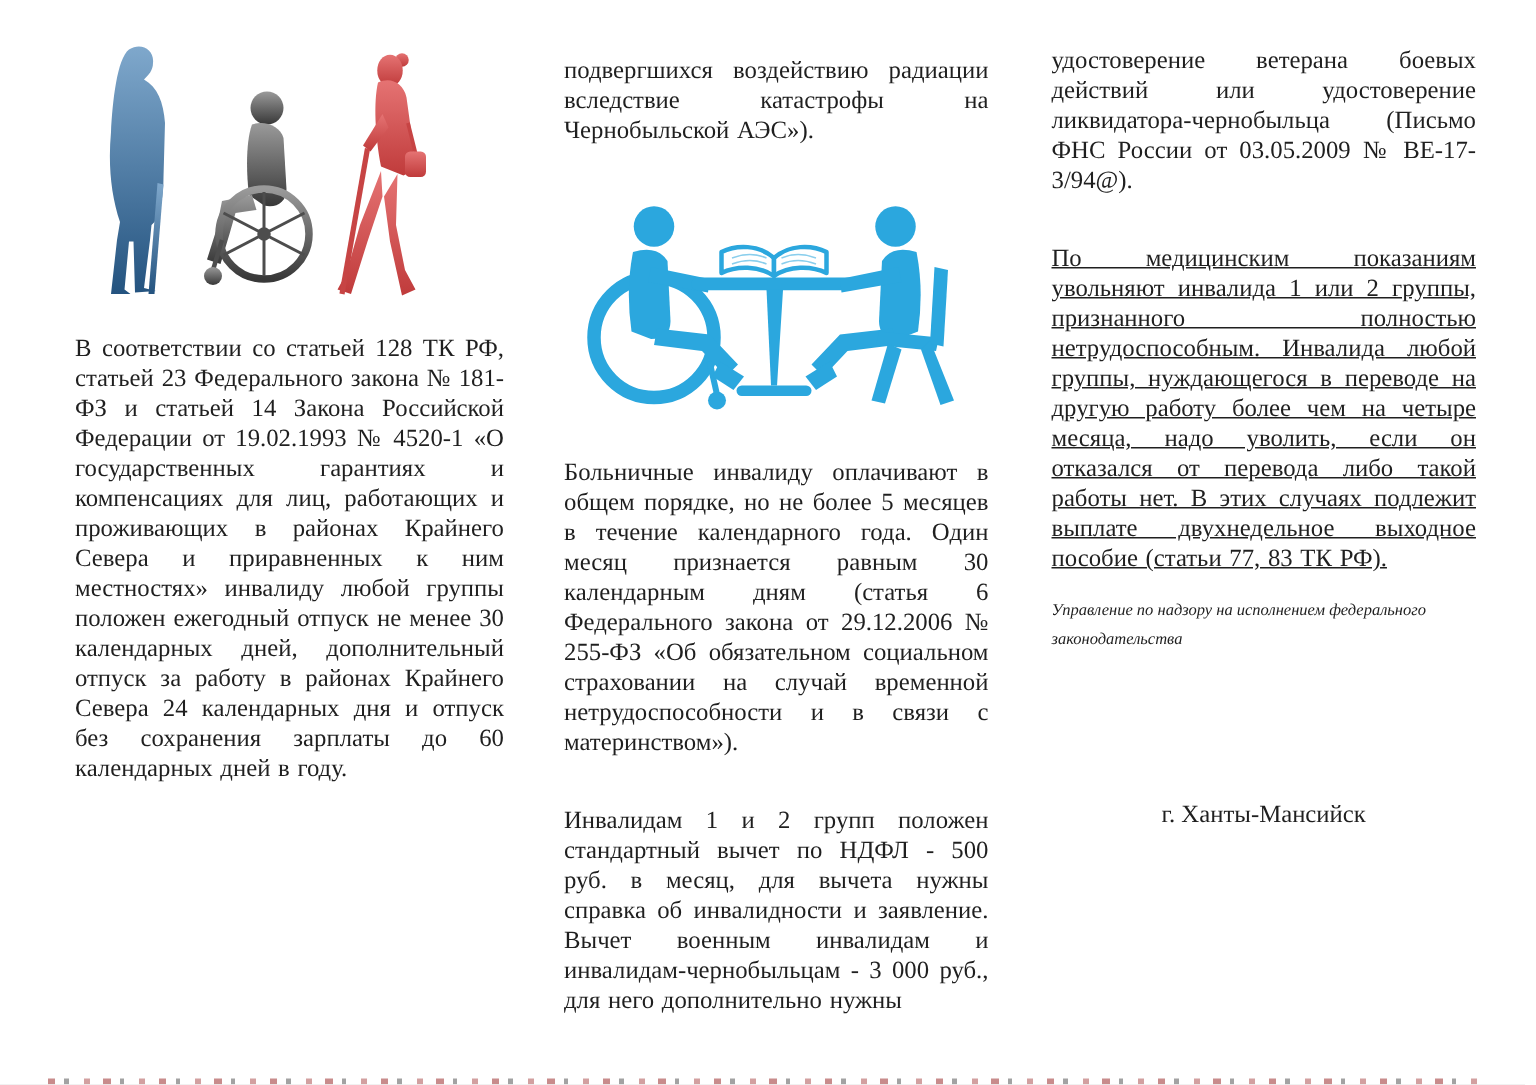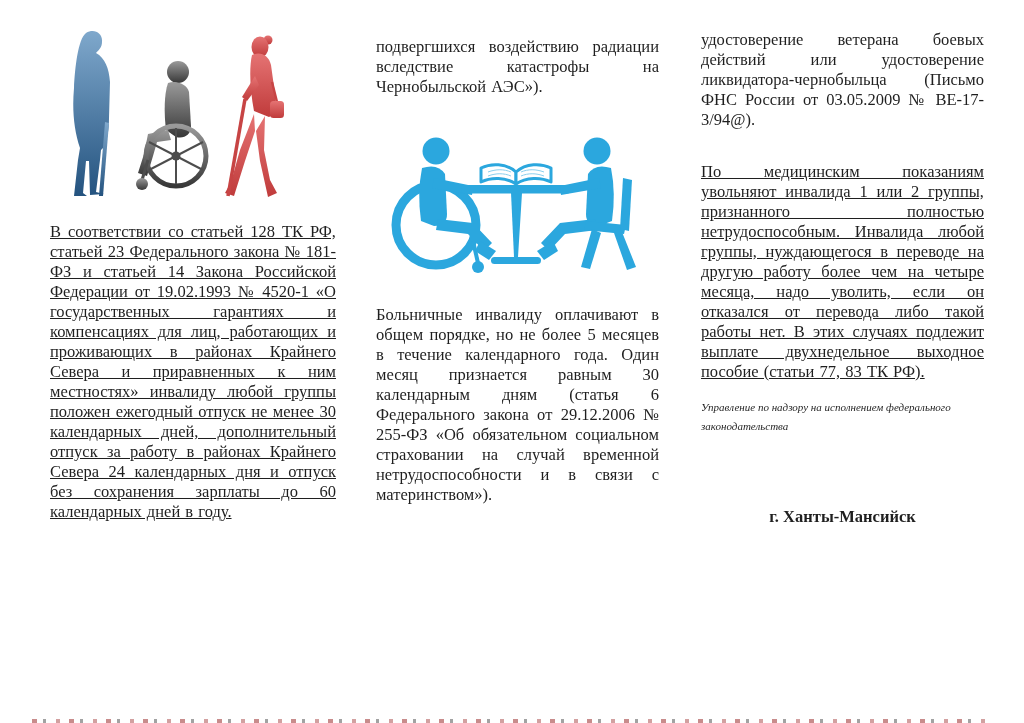--- a/index.html
+++ b/index.html
@@ -5,21 +5,21 @@
   html,body{margin:0;padding:0;background:#e8e8e8;}
   .page{
     position:relative;
     width:1024px;height:723px;
     background:#ffffff;
     overflow:hidden;
     font-family:"Liberation Serif","DejaVu Serif",serif;
     color:#1f1f1f;
   }
   .col{position:absolute;top:0;}
-  .col-left{left:50px;width:286px;text-decoration:underline;}
+  .col-left{left:50px;width:286px;}
   .col-middle{left:376px;width:283px;}
   .col-right{left:701px;width:283px;}
   .para{
     margin:0;
     font-size:16.5px;
     line-height:20px;
     text-align:justify;
     text-align-last:left;
     word-spacing:0.06em;
     hyphens:none;
@@ -33,23 +33,23 @@
   .col-right .para-2{margin-top:32px;text-decoration:underline;}
   .col-right .para-3{margin-top:0;}
   .note{
     margin:16px 0 0 0;
     font-style:italic;
     font-size:11px;
     line-height:19px;
     text-align:left;
   }
   .footer{
-    margin-top:70px;
+    margin-top:96px;
     text-align:center;
-    font-weight:bold;
+    font-weight:normal;
     font-size:16.5px;
     line-height:22px;
   }
   .fig{display:block;}
   .fig-silhouettes{margin:30px 0 0 6px;}
   .fig-meeting{margin:24px 0 0 0;}
   .print-artifact{
     position:absolute;
     left:32px;right:32px;bottom:0;height:4px;
     background:repeating-linear-gradient(90deg,
@@ -158,20 +158,21 @@
           <path d="M177,120 L161,130 L168,139 L182,130 Z"></path>
           <path d="M210,100 L250,104 L248,113 L208,109 Z"></path>
           <path d="M247,57 L256,59 L253,110 L244,108 Z"></path>
           <path d="M244,106 L260,146 L251,149 L238,112 Z"></path>
           <path d="M216,108 L205,146 L214,148 L225,112 Z"></path>
         </g>
       </g>
     </svg>
 
     <p class="para para-2">Больничные инвалиду оплачивают в общем порядке, но не более 5 месяцев в течение календарного года. Один месяц признается равным 30 календарным дням (статья 6 Федерального закона от 29.12.2006 № 255-ФЗ «Об обязательном социальном страховании на случай временной нетрудоспособности и в связи с материнством»).</p>
+    <p class="para para-3">Инвалидам 1 и 2 групп положен стандартный вычет по НДФЛ - 500 руб. в месяц, для вычета нужны справка об инвалидности и заявление. Вычет военным инвалидам и инвалидам-чернобыльцам - 3 000 руб., для него дополнительно нужны</p>
   </div>
 
   <div class="col col-right">
     <p class="para para-1">удостоверение ветерана боевых действий или удостоверение ликвидатора-чернобыльца (Письмо ФНС России от 03.05.2009 № ВЕ-17-3/94@).</p>
     <p class="para para-2">По медицинским показаниям увольняют инвалида 1 или 2 группы, признанного полностью нетрудоспособным. Инвалида любой группы, нуждающегося в переводе на другую работу более чем на четыре месяца, надо уволить, если он отказался от перевода либо такой работы нет. В этих случаях подлежит выплате двухнедельное выходное пособие (статьи 77, 83 ТК РФ).</p>
     <p class="note">Управление по надзору на исполнением федерального законодательства</p>
     <div class="footer">
       <div>г. Ханты-Мансийск</div>
     </div>
   </div>

